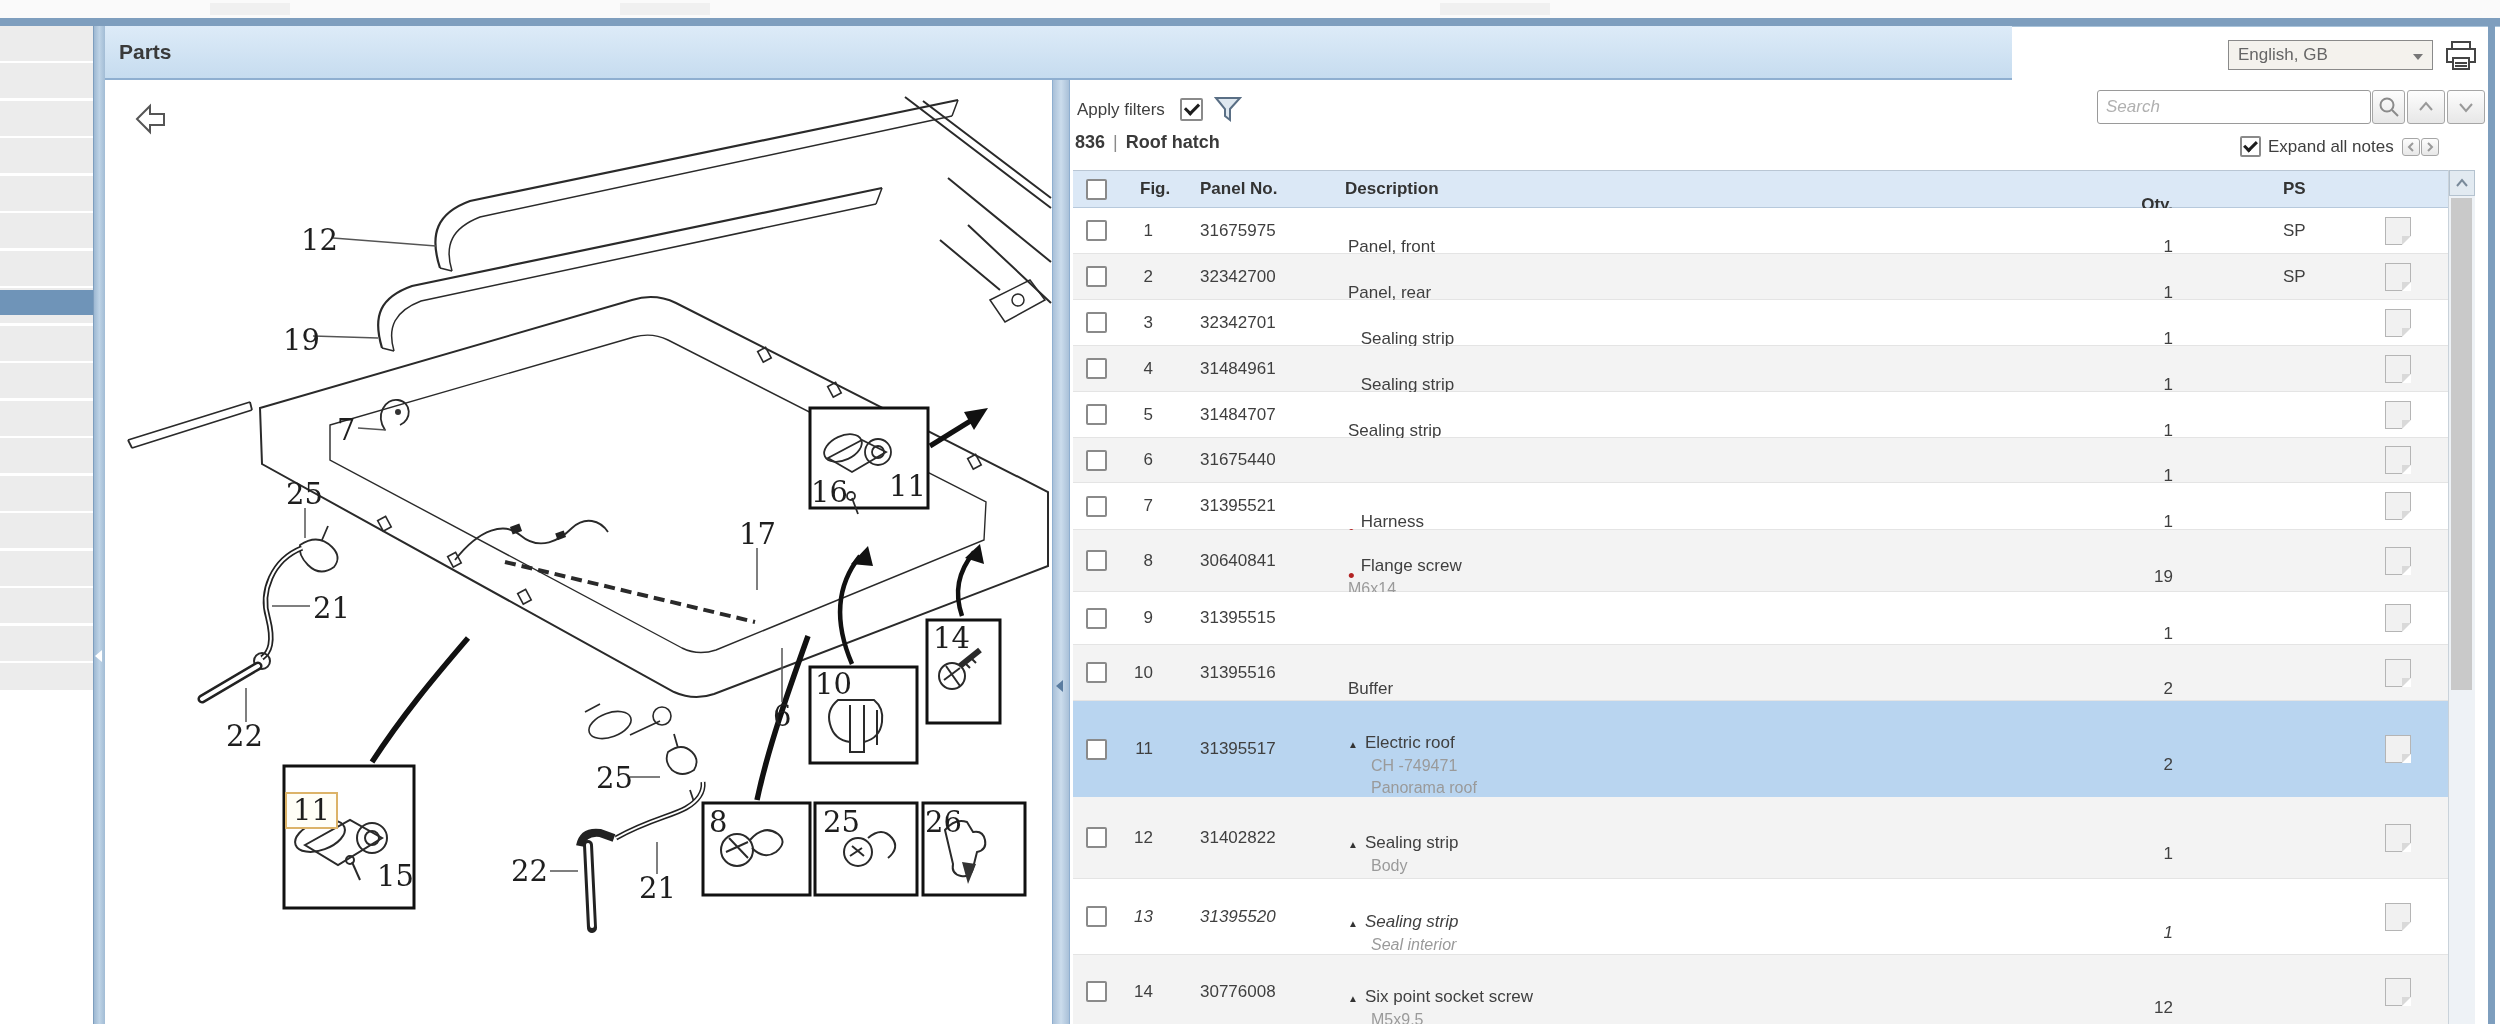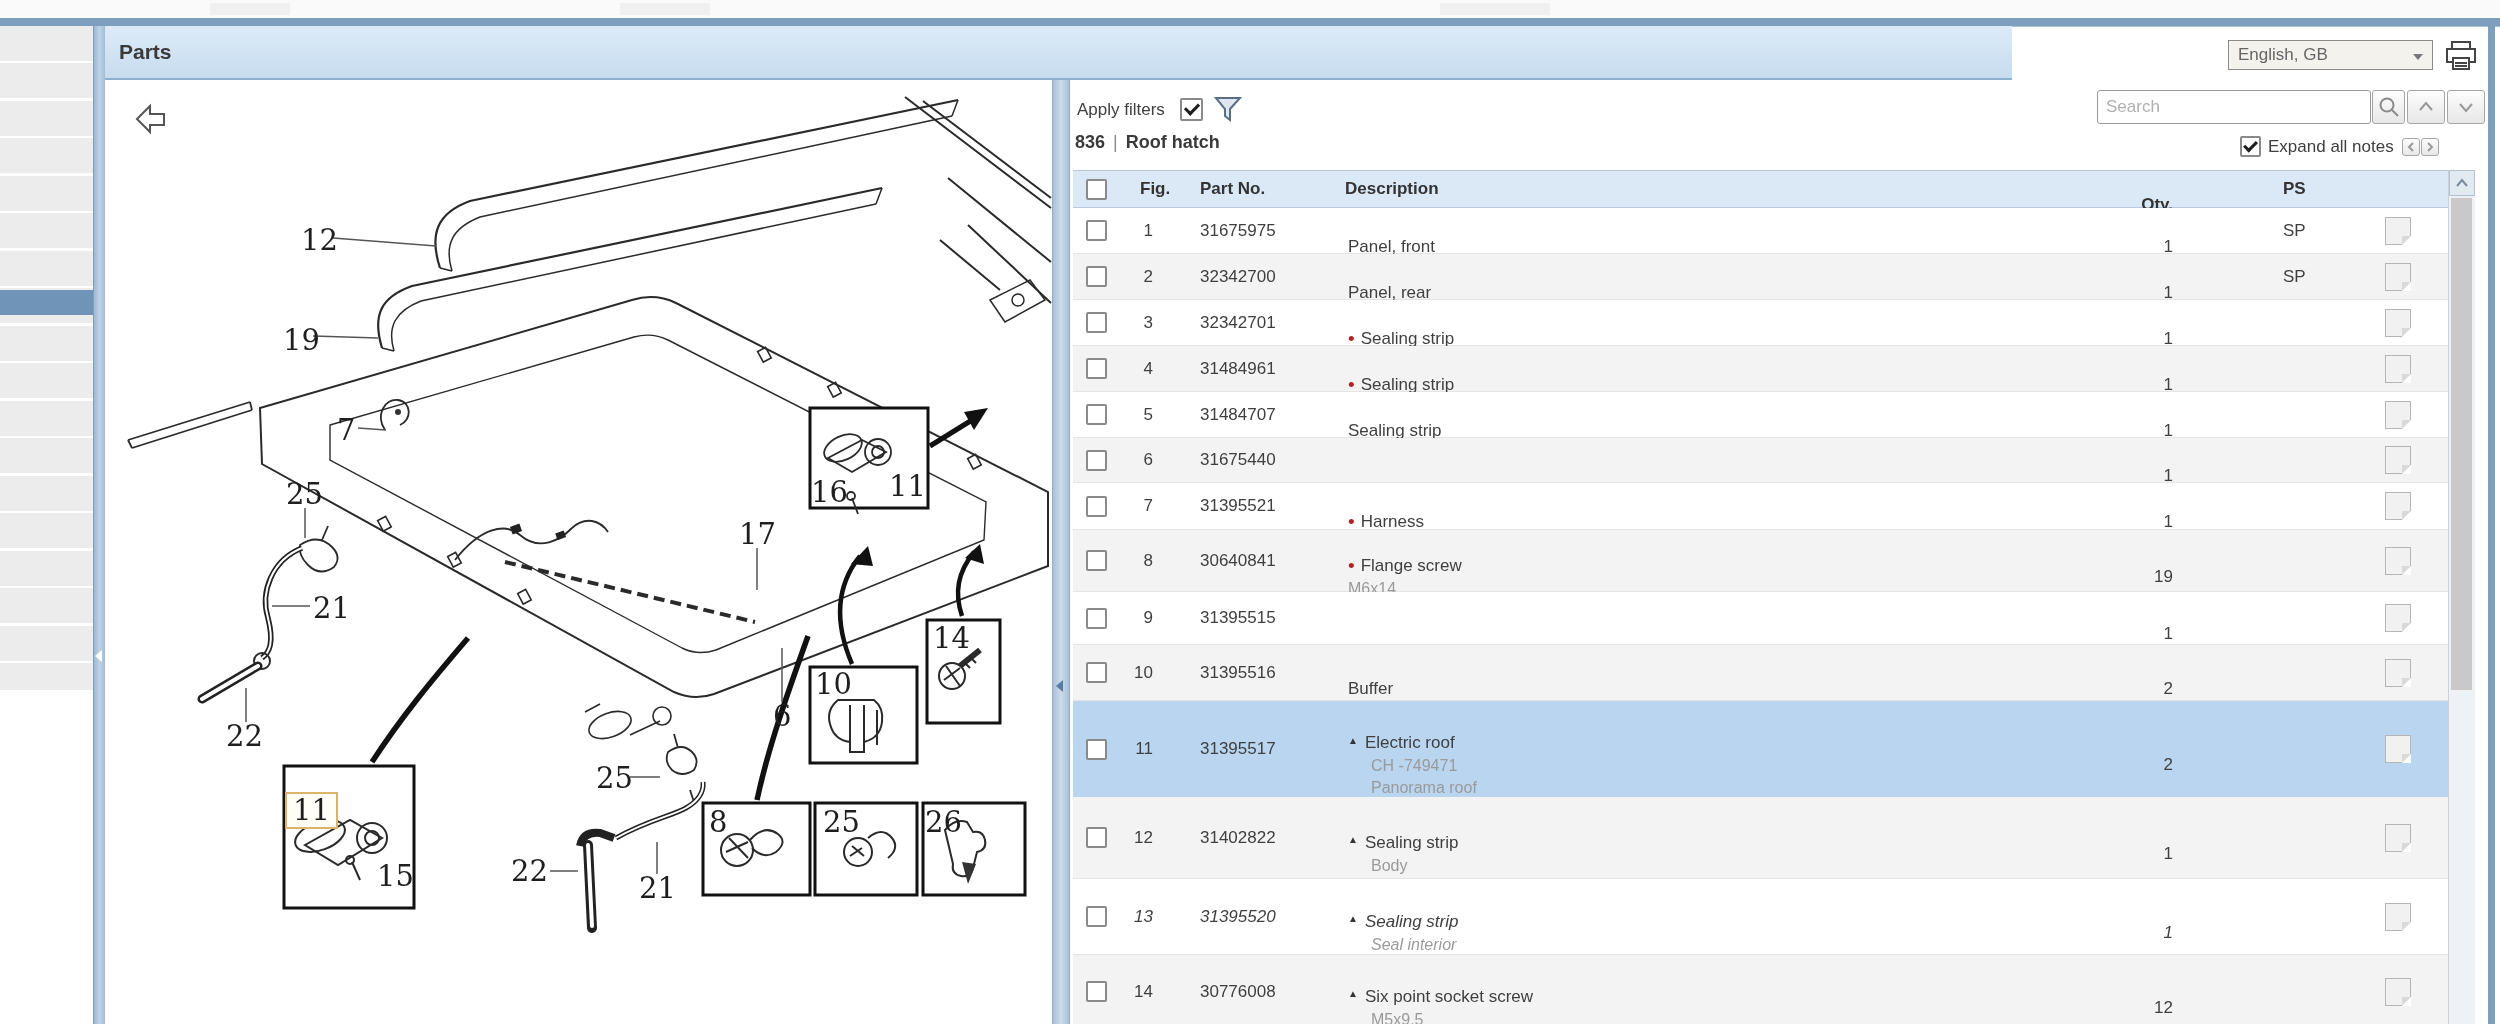--- a/index.html
+++ b/index.html
@@ -41,21 +41,21 @@
   
   .lbl{font-size:17px;color:#3f3f3f;}
   #apply-filters-label{left:1077px;top:100px;}
   .checkbox{box-sizing:border-box;background:#fff;border:2px solid #8a8a8a;border-radius:2px;}
   .checkbox .tick{position:absolute;left:3px;top:3px;width:11px;height:6px;border-left:3px solid #1d1d1d;border-bottom:3px solid #1d1d1d;transform:rotate(-45deg);}
   #apply-filters-check{left:1180px;top:98px;width:23px;height:23px;}
   #filter-icon{left:1214px;top:96px;}
   #section-title{left:1075px;top:132px;font-size:18px;font-weight:bold;color:#3a3a3a;}
   #section-title .sep{color:#8a8a8a;padding:0 8px;font-weight:normal;}
   #search-input{left:2097px;top:90px;width:274px;height:34px;box-sizing:border-box;border:1px solid #9a9a9a;border-radius:3px;
-    font-size:17px;color:#6d28d9;padding:0 8px;font-family:"Liberation Sans",sans-serif;background:#fff;}
+    font-size:17px;color:#6d28d9;padding:0 8px;font-family:"Liberation Sans",sans-serif;background:#fff;font-style:italic;}
   #search-input::placeholder{color:#b0b0b0;}
   .mini-btn{box-sizing:border-box;border:1px solid #a6a6a6;border-radius:3px;background:linear-gradient(#fdfdfd,#e7e7e7);
     display:flex;align-items:center;justify-content:center;}
   #search-btn{left:2372px;top:90px;width:33px;height:34px;}
   #find-prev-btn{left:2407px;top:90px;width:38px;height:34px;}
   #find-next-btn{left:2447px;top:90px;width:38px;height:34px;}
   #expand-notes-check{left:2240px;top:136px;width:21px;height:21px;}
   #expand-notes-label{left:2268px;top:137px;}
   #notes-prev-btn{left:2402px;top:138px;width:18px;height:18px;}
   #notes-next-btn{left:2421px;top:138px;width:18px;height:18px;}
@@ -69,21 +69,21 @@
   .c-part{left:127px;width:140px;}
   .c-desc{left:275px;width:700px;}
   .c-qty{left:1000px;width:100px;justify-content:flex-end;margin-top:32px;}
   .c-ps{left:1210px;width:60px;}
   .c-note{left:1312px;width:30px;}
   .trow{position:relative;background:#fff;border-bottom:1px solid #e4e4e4;box-sizing:border-box;}
   .trow.alt{background:#f3f3f3;}
   .trow.selected{background:#b9d5f0;border-bottom:none;}
   .rowcheck{width:21px;height:21px;}
   .desc-col{flex-direction:column;align-items:flex-start;justify-content:center;}
-  .desc-main{display:flex;align-items:center;font-size:17px;color:#3f3f3f;margin-top:32px;}
+  .desc-main{display:flex;align-items:flex-end;font-size:17px;color:#3f3f3f;margin-top:32px;}
   .marker.bullet{color:#b22222;font-size:19px;margin-right:6px;line-height:0;}
   .marker.tri{color:#333;font-size:10px;margin-right:7px;transform:translateY(-3px);}
   .subline{font-size:16px;color:#9a9a9a;margin-top:4px;}
   .tri-row .subline{margin-left:23px;}
   .note-icon{position:relative;width:24px;height:26px;background:#f1f1f1;border:1px solid #b5b5b5;}
   .note-icon:after{content:'';position:absolute;right:-1px;bottom:-1px;border-top:9px solid #d9d9d9;border-right:9px solid #fff;width:0;height:0;}
 
   
   #vscroll{left:2448px;top:170px;width:26px;height:854px;background:#eef2f6;border-left:1px solid #c9d2da;}
   #vscroll-up{position:absolute;left:0;top:0;width:26px;height:26px;background:#e2eaf1;border:1px solid #b4c2cf;box-sizing:border-box;display:flex;align-items:center;justify-content:center;}
@@ -343,21 +343,21 @@
         <polyline points="4,2 8,6 4,10" stroke="#9a9a9a" stroke-width="2" fill="none"></polyline>
       </svg>
   </div>
 
   <div class="abs" id="parts-table">
     <div id="table-header">
       <div class="cell c-check">
           <div class="checkbox rowcheck"></div>
         </div>
       <div class="cell" style="left:67px;width:60px;">Fig.</div>
-      <div class="cell c-part">Part No.</div>
+      <div class="cell c-part">Panel No.</div>
       <div class="cell" style="left:272px;width:300px;">Description</div>
       <div class="cell c-qty">Qty.</div>
       <div class="cell c-ps">PS</div>
     </div>
     <div id="table-body">
         <div class="trow" style="height: 46px;">
     <div class="cell c-check">
             <div class="checkbox rowcheck"></div>
           </div>
     <div class="cell c-fig">1</div>

